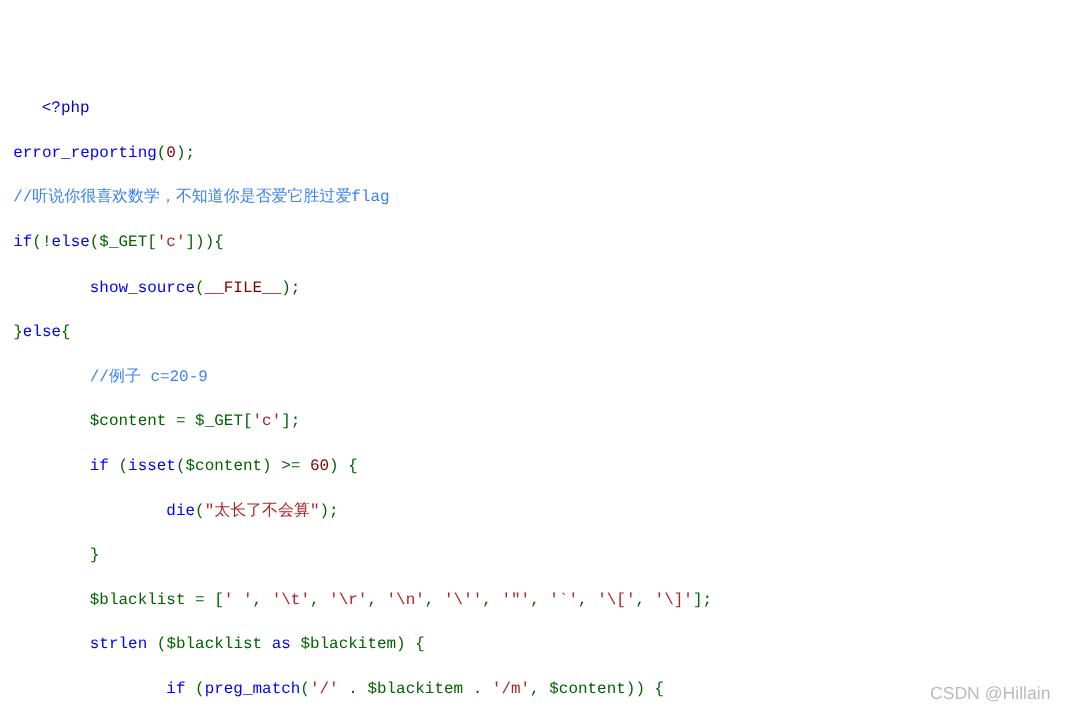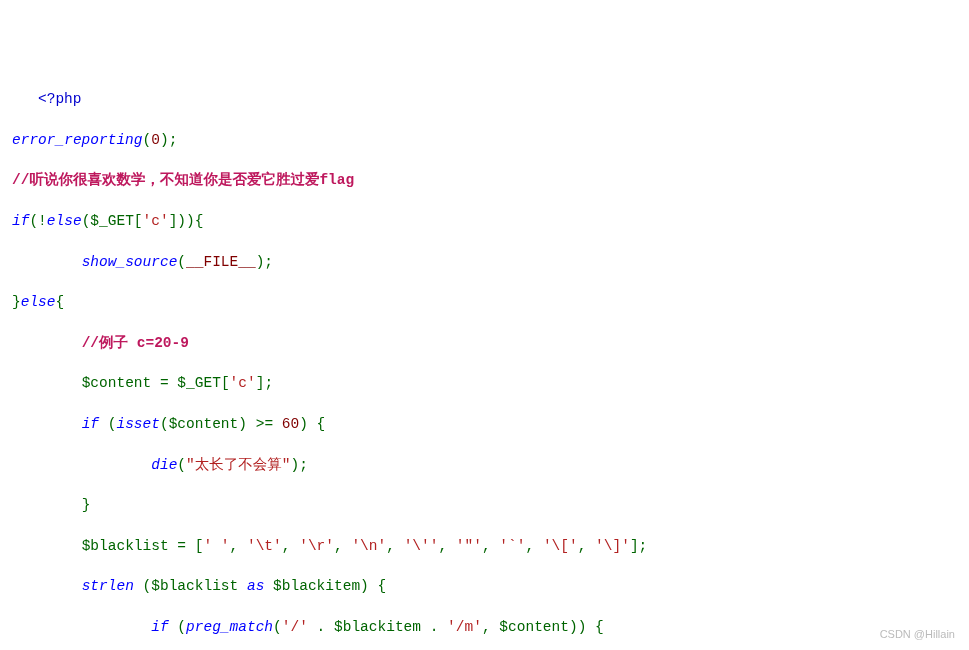--- a/index.html
+++ b/index.html
@@ -9,32 +9,32 @@
       font-family: "Courier New", monospace;
       font-size: 14.5px;
       line-height: 1.4;
       color: #000;
       white-space: pre;
       width: 969px;
       box-sizing: border-box;
       overflow: hidden;
     }
     .line { white-space: pre; }
-    .kw   { color: #0000ff; font-style: italic; }  
+    .kw   { color: #0000ff; }  
     .var  { color: #006400; }  
     .str  { color: #b22222; }  
-    .cmt  { color: #be185d; font-weight: bold; }
+    .cmt  { color: #3b82f6; }
     .tag  { color: #0000cd; margin-left: 26px; }  
     .num  { color: #800000; }  
     .wm {
       position: fixed;
       right: 14px;
       bottom: 8px;
       font-family: Arial, sans-serif;
-      font-size: 11px;
+      font-size: 16px;
       color: #bbb;
     }
   </style>
 </head>
 <body>
 
 
 
 <div class="line"><span class="tag">&lt;?php</span></div>
 <div class="line"><span class="kw">error_reporting</span><span class="var">(</span><span class="num">0</span><span class="var">);</span></div>

